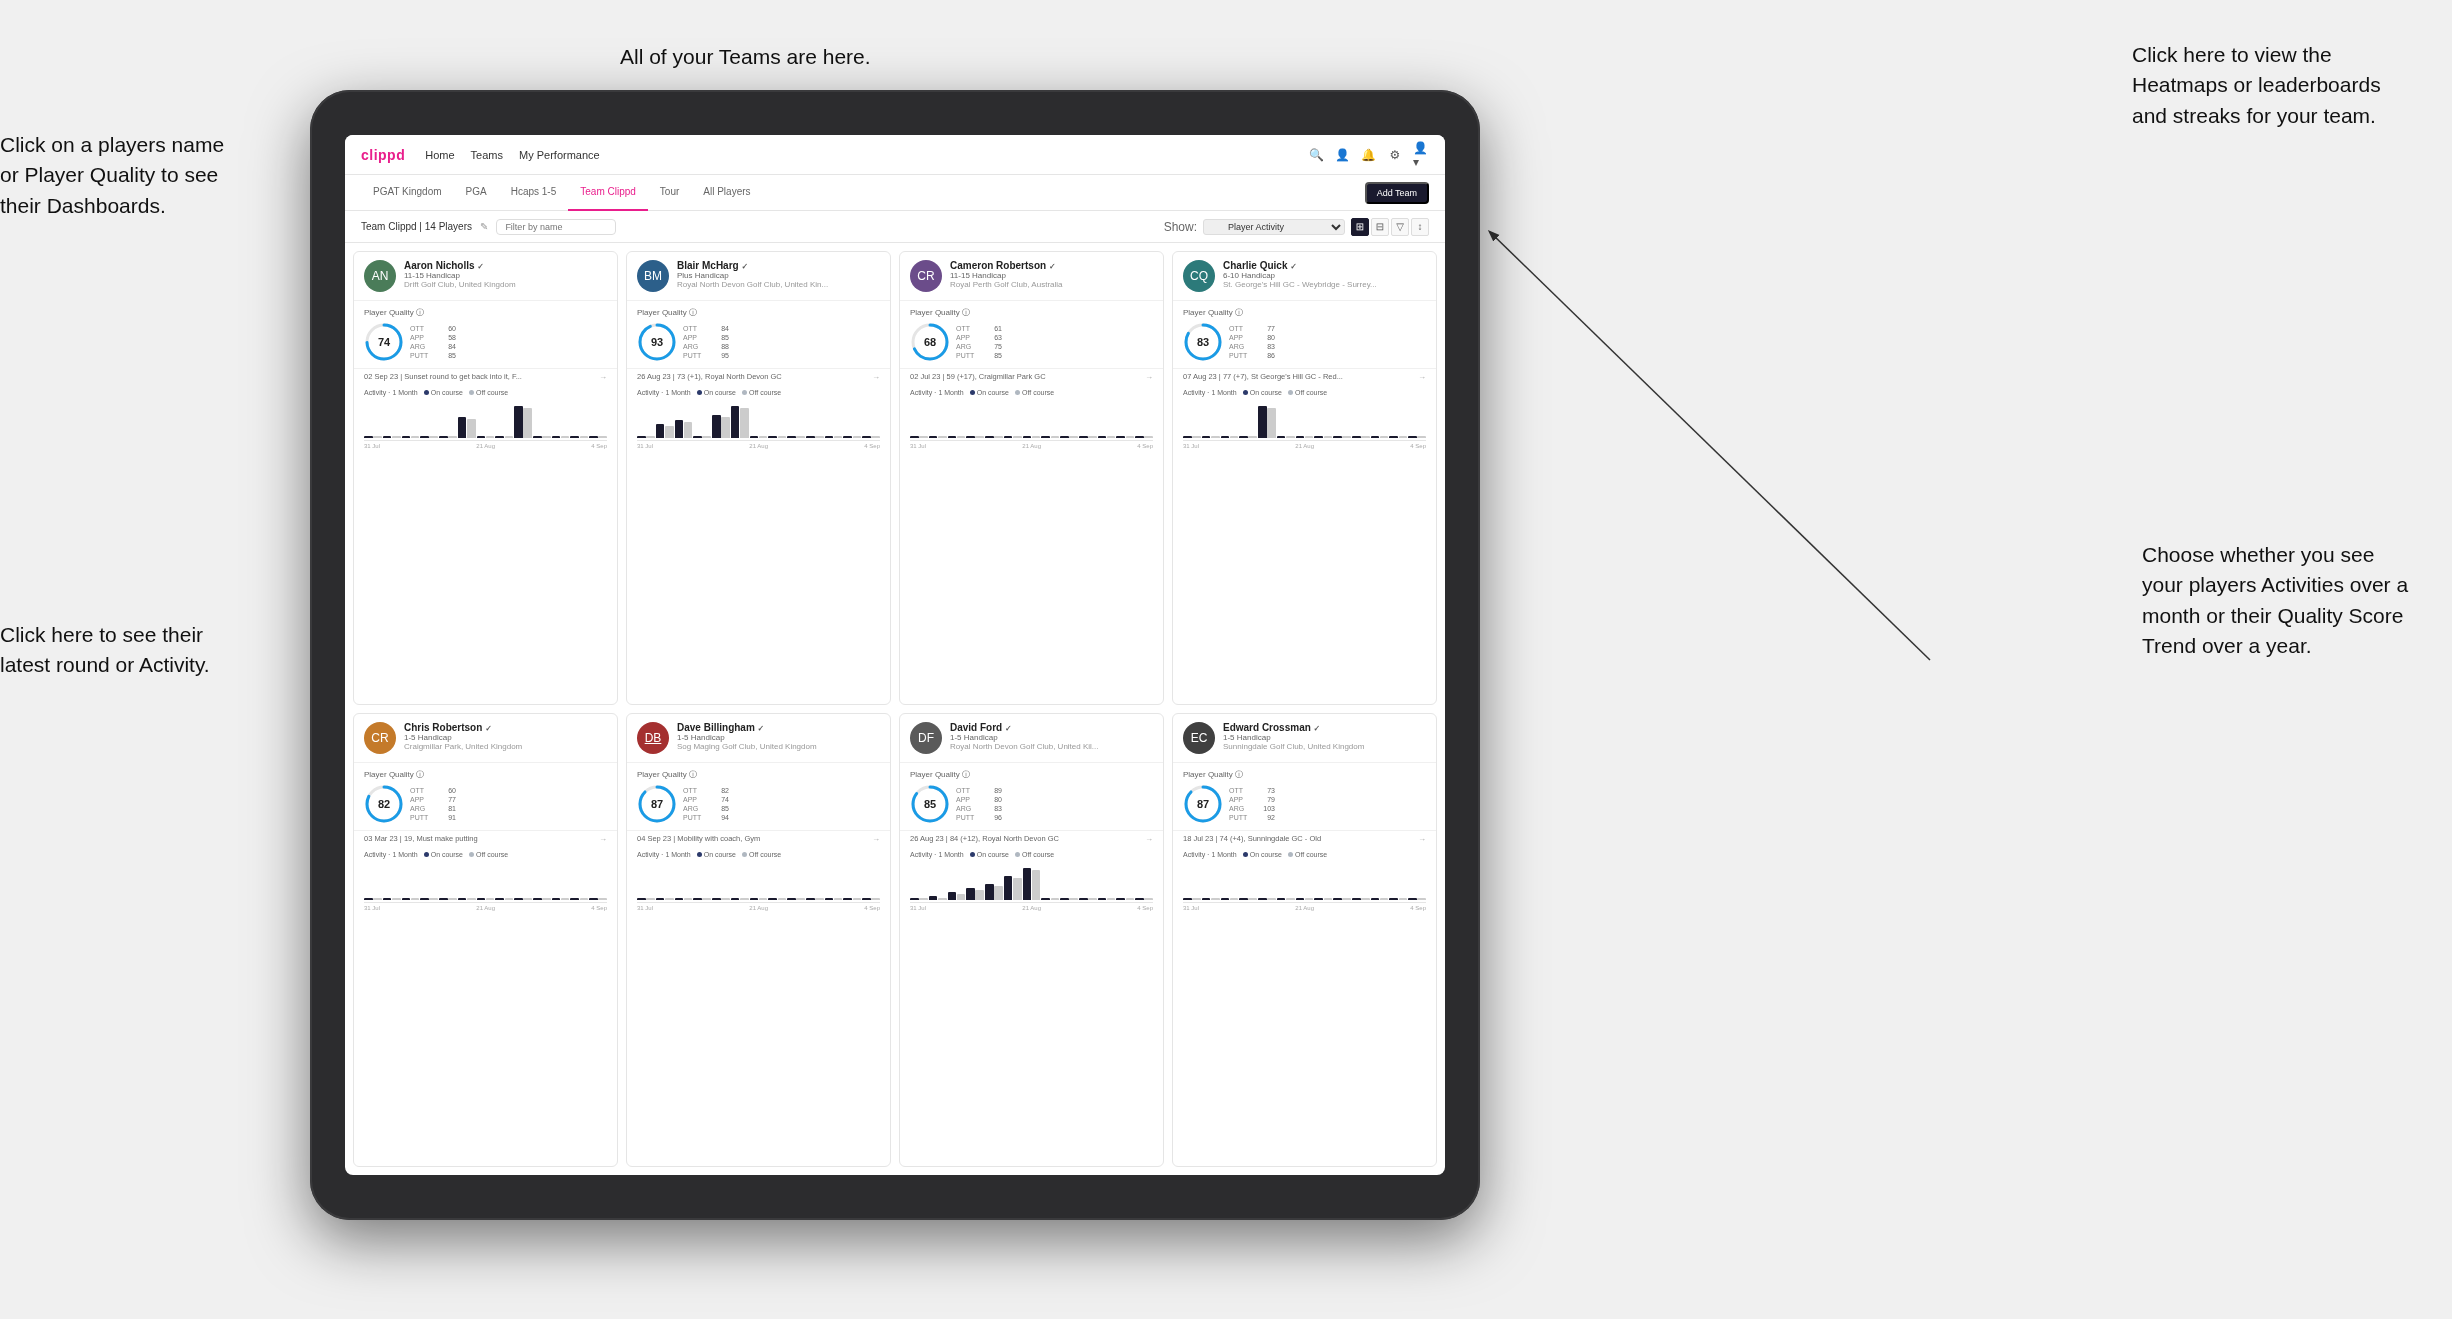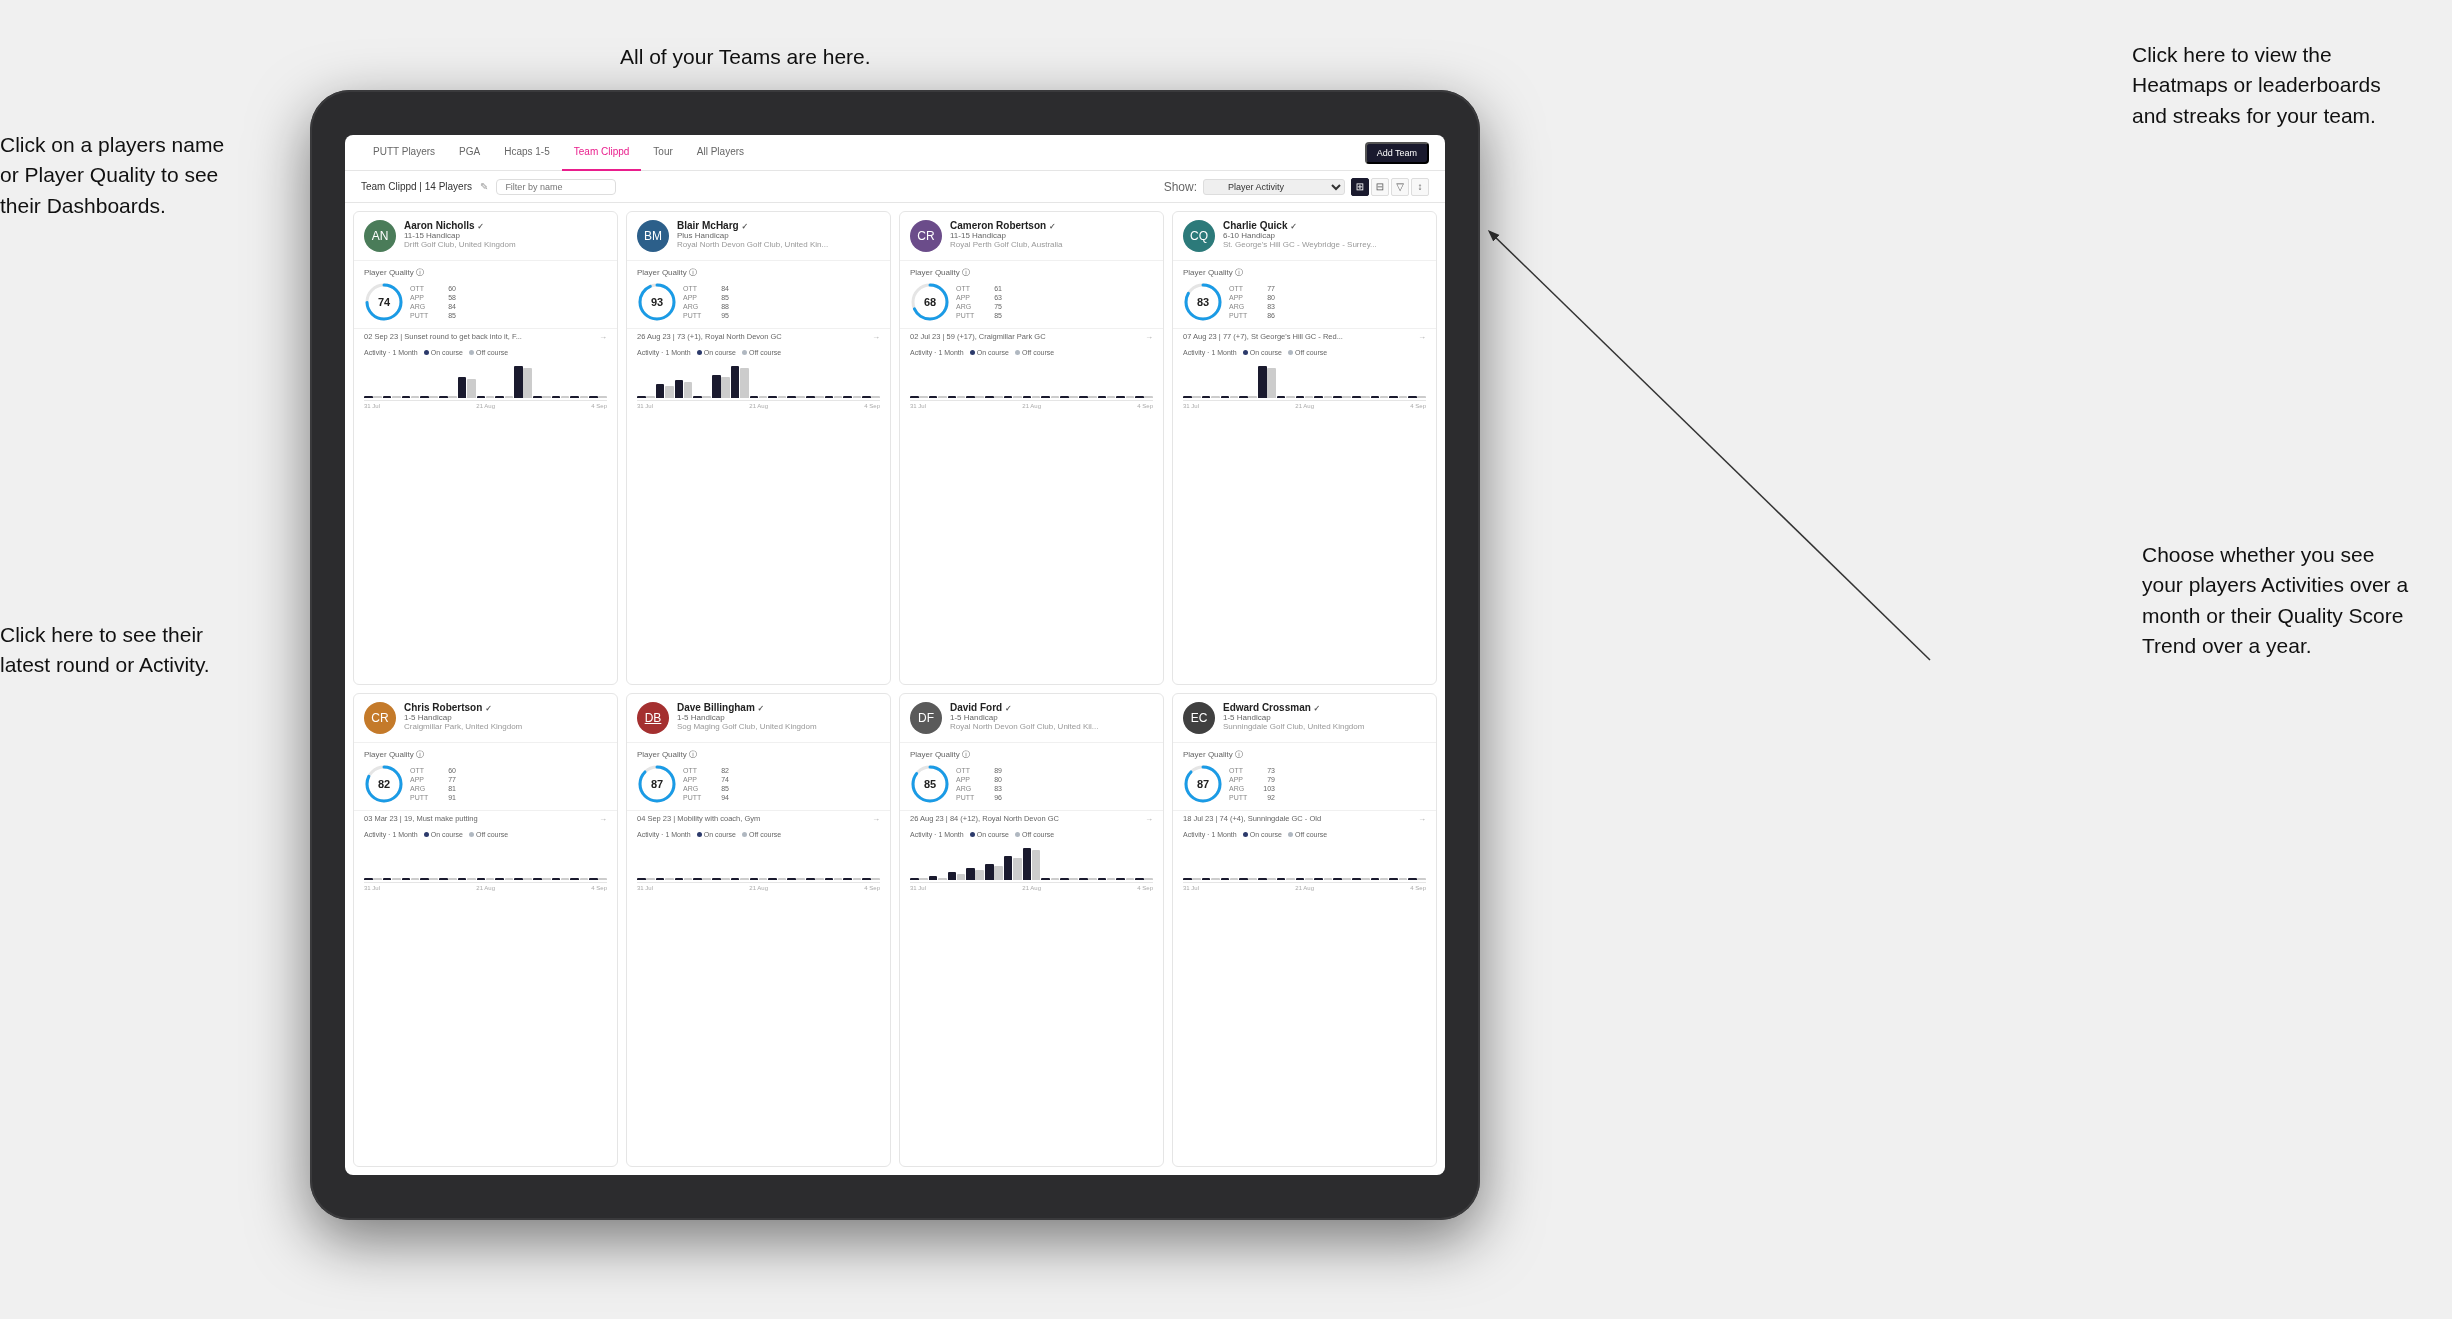--- a/index.html
+++ b/index.html
@@ -525,23 +525,38 @@
     </marker>
     <marker id="arr-pink" markerWidth="8" markerHeight="8" refX="6" refY="3" orient="auto">
       <path d="M0,0 L0,6 L8,3 z" fill="#e91e63"></path>
     </marker>
   </defs>
 </svg>
 
 <div class="ipad-frame">
   <div class="ipad-screen">
 
+    <div class="top-nav">
+      <span class="nav-logo">clippd</span>
+      <div class="nav-links">
+        <span class="nav-link">Home</span>
+        <span class="nav-link">Teams</span>
+        <span class="nav-link">My Performance</span>
+      </div>
+      <div class="nav-icons">
+        <div class="nav-icon">🔍</div>
+        <div class="nav-icon">👤</div>
+        <div class="nav-icon">🔔</div>
+        <div class="nav-icon">⚙</div>
+        <div class="nav-icon">👤▾</div>
+      </div>
+    </div>
 
     <div class="sub-nav">
-      <span class="sub-nav-tab">PUTT Players</span>
+      <span class="sub-nav-tab">PGAT Kingdom</span>
       <span class="sub-nav-tab">PGA</span>
       <span class="sub-nav-tab">Hcaps 1-5</span>
       <span class="sub-nav-tab active">Team Clippd</span>
       <span class="sub-nav-tab">Tour</span>
       <span class="sub-nav-tab">All Players</span>
       <div class="sub-nav-right">
         <button class="add-team-btn">Add Team</button>
       </div>
     </div>
 

